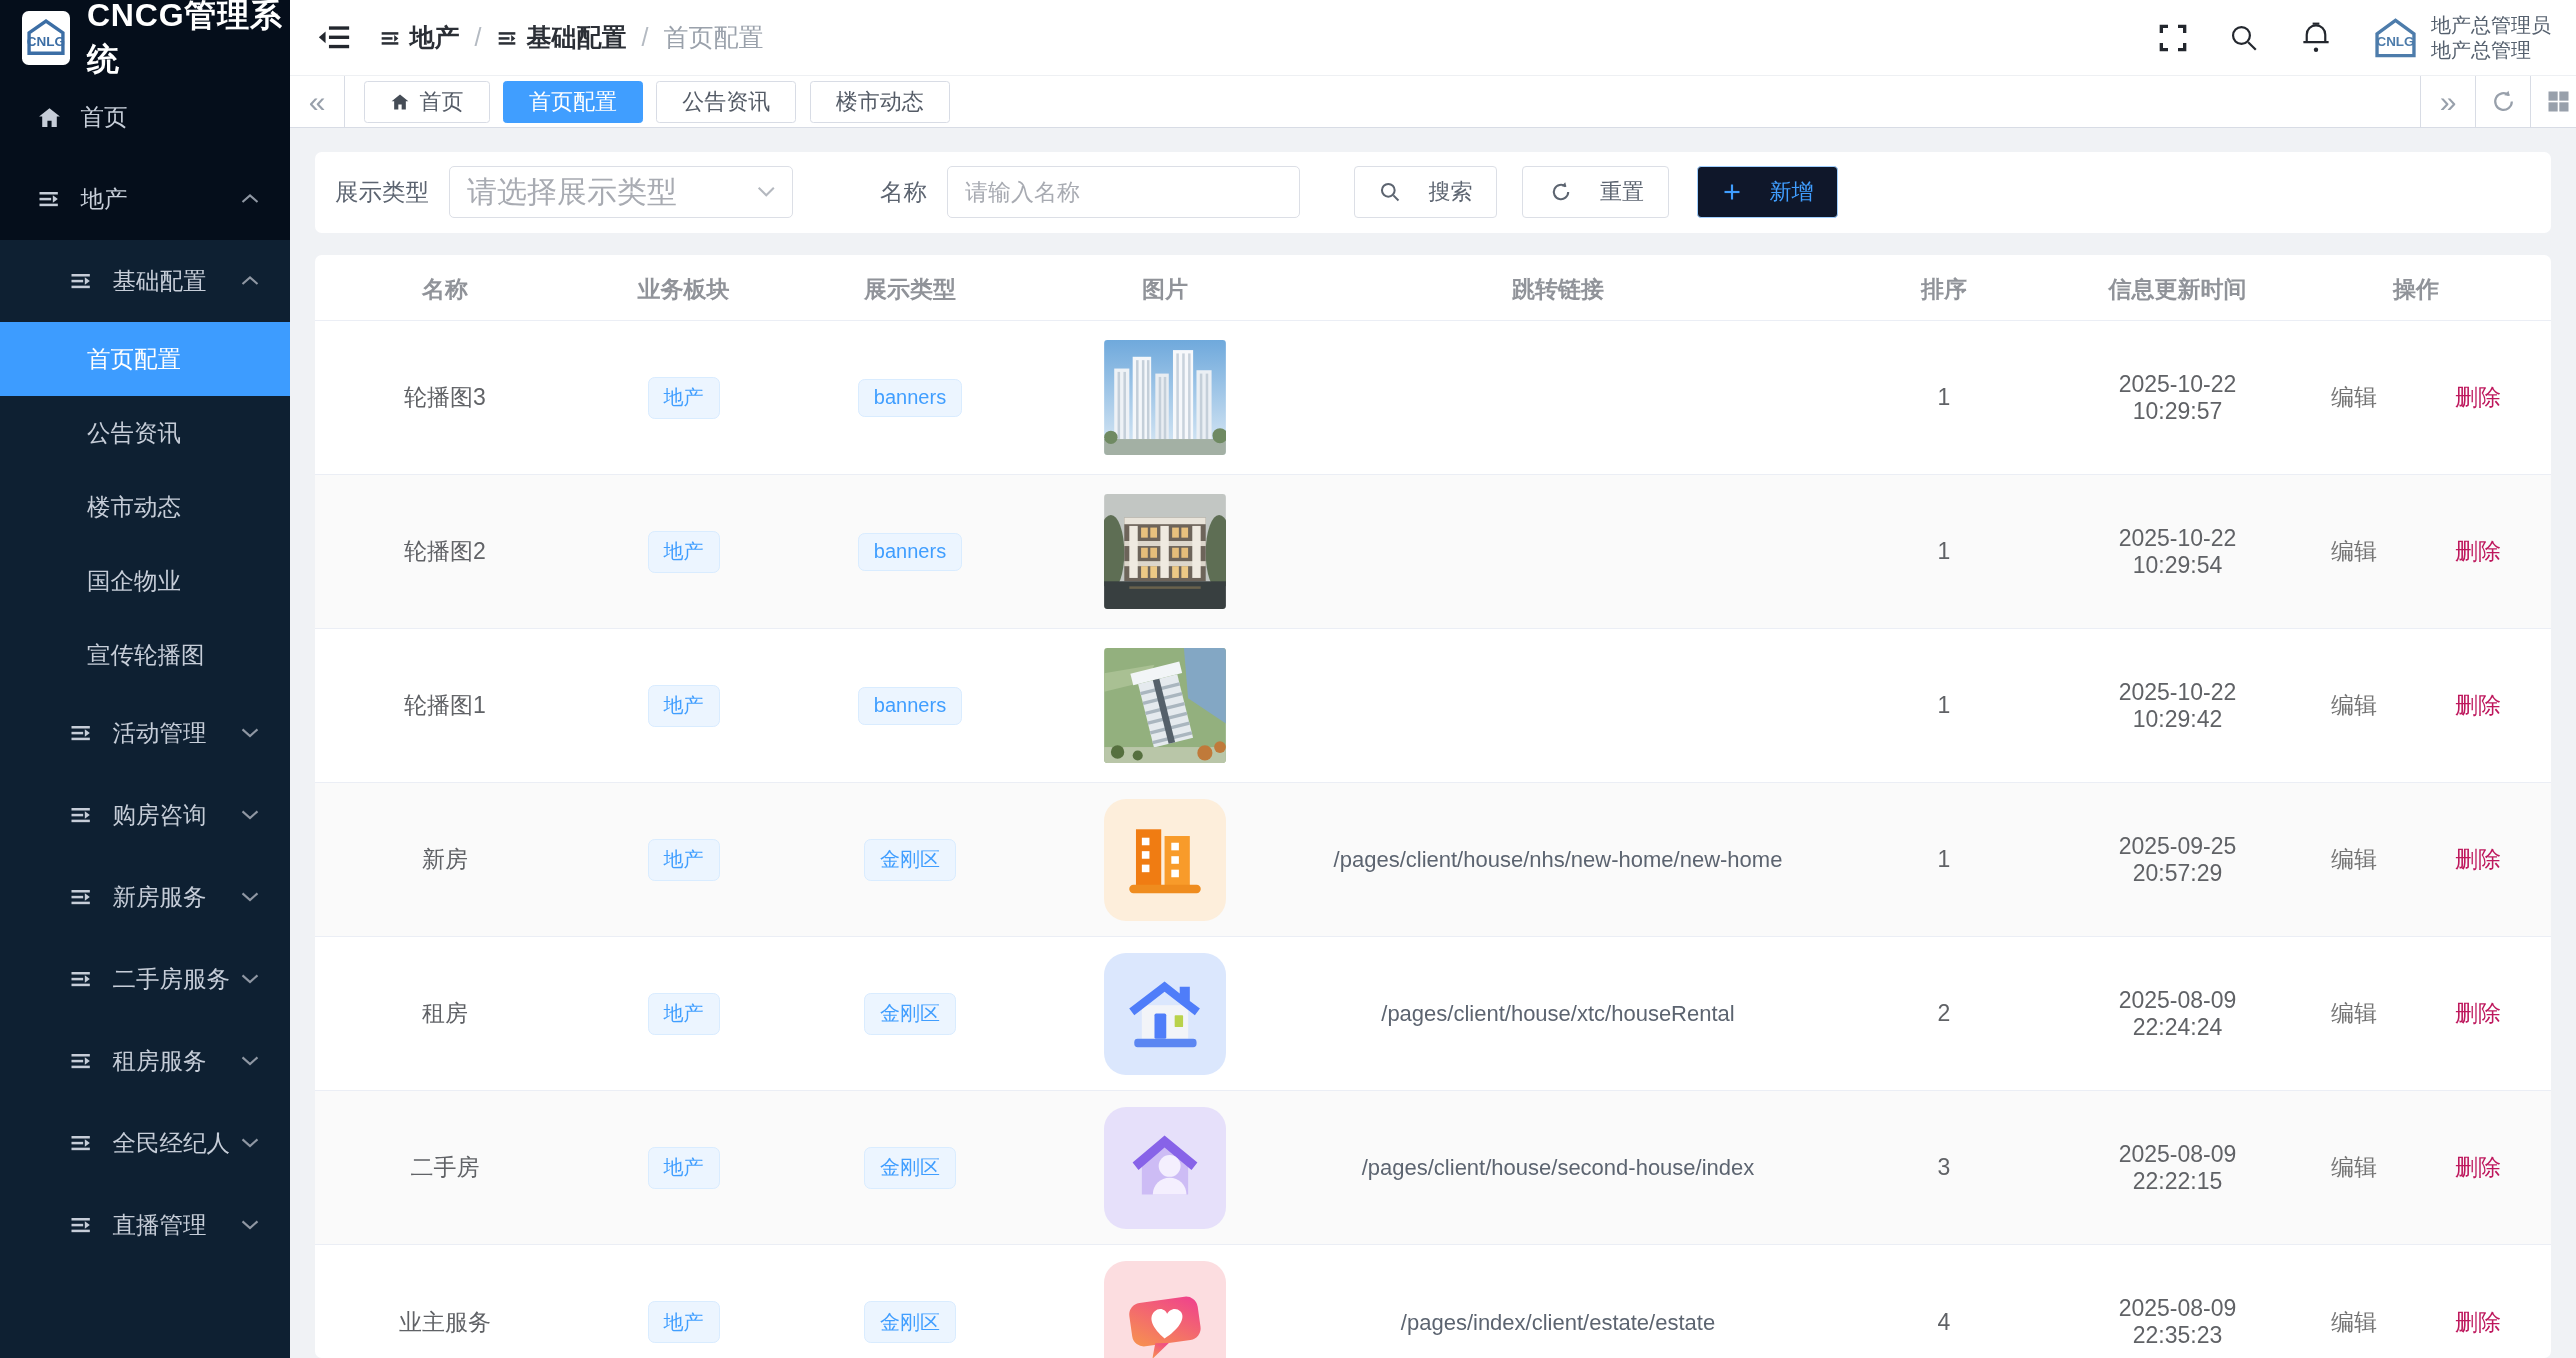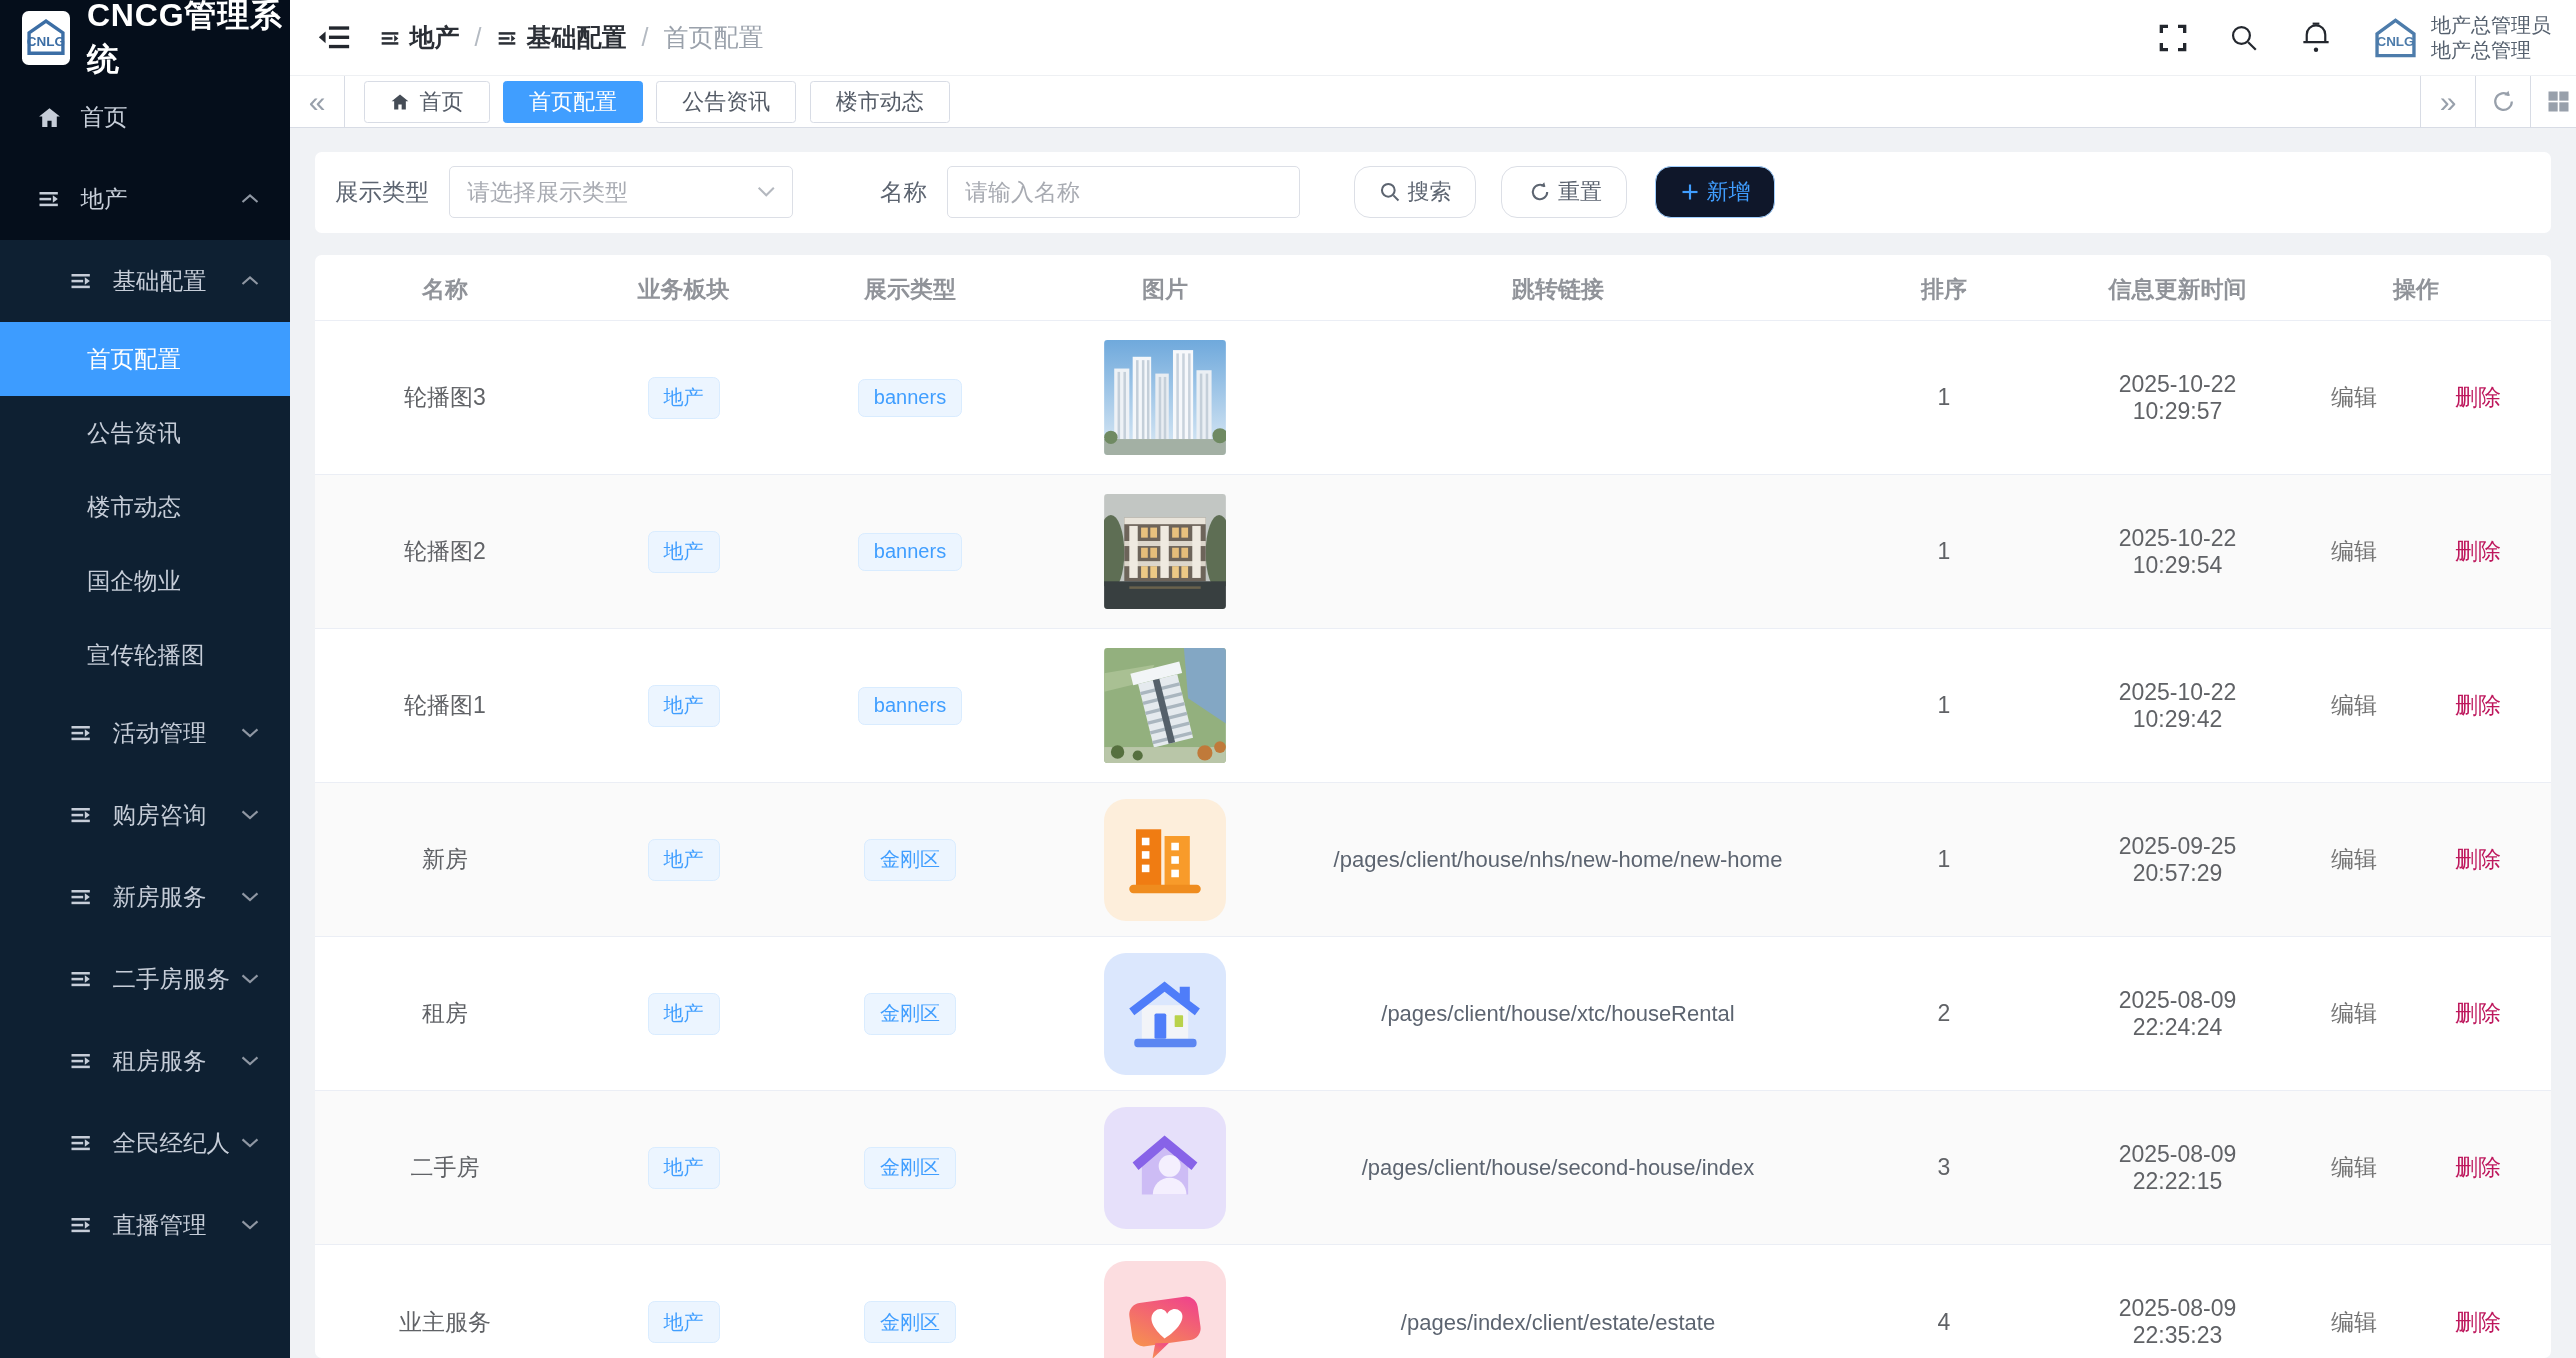--- a/index.html
+++ b/index.html
@@ -52,27 +52,27 @@
 
   .content { flex:1; background:#f0f2f5; padding:23.5px 34px 0 25px; display:flex;
     flex-direction:column; overflow:hidden; }
   .card { background:#fff; border-radius:6.7px; }
 
   
   .filter-card { height:81px; display:flex; align-items:center; padding-left:20px; flex:0 0 81px; }
   .f-label { font-size:23.5px; color:#5c6470; }
   .select-box { width:344px; height:52px; border:0.8px solid #dcdfe6; border-radius:5px;
     margin-left:20px; display:flex; align-items:center; padding:0 17px; justify-content:space-between; }
-  .placeholder { color:#a8abb2; font-size:23px; }
+  .placeholder { color:#a8abb2; font-size:30px; }
   .name-label { margin-left:87px; }
   .text-input { width:353px; height:52px; border:0.8px solid #dcdfe6; border-radius:5px;
     margin-left:20px; padding:13px 17px; font-size:23px; color:#303133; outline:none; }
   .text-input::placeholder { color:#a8abb2; }
-  .btn { height:52px; border-radius:16px; border:0.8px solid #dcdfe6; background:#fff;
-    display:flex; align-items:center; gap:7px; padding:0 23.5px; font-size:22px; color:#5c6470; cursor:pointer; }
+  .btn { height:52px; border-radius:4px; border:0.8px solid #dcdfe6; background:#fff;
+    display:flex; align-items:center; gap:28px; padding:0 23.5px; font-size:22px; color:#5c6470; cursor:pointer; }
   .btn.search { margin-left:54px; }
   .btn.reset { margin-left:25px;padding-left:27px; }
   .btn.add { margin-left:28.6px; background:#0f172a; border-color:#a0cfff; color:#409eff; }
 
   
   .table-card { margin-top:22px; flex:1; overflow:hidden; padding-top:3.4px; }
   table { width:2236px; border-collapse:collapse; table-layout:fixed; }
   th { height:63px; font-size:23px; color:#909399; font-weight:600; text-align:center; }
   td { height:154px; text-align:center; font-size:23px; color:#606266;
     border-top:0.8px solid #ebeef5; vertical-align:middle; }

